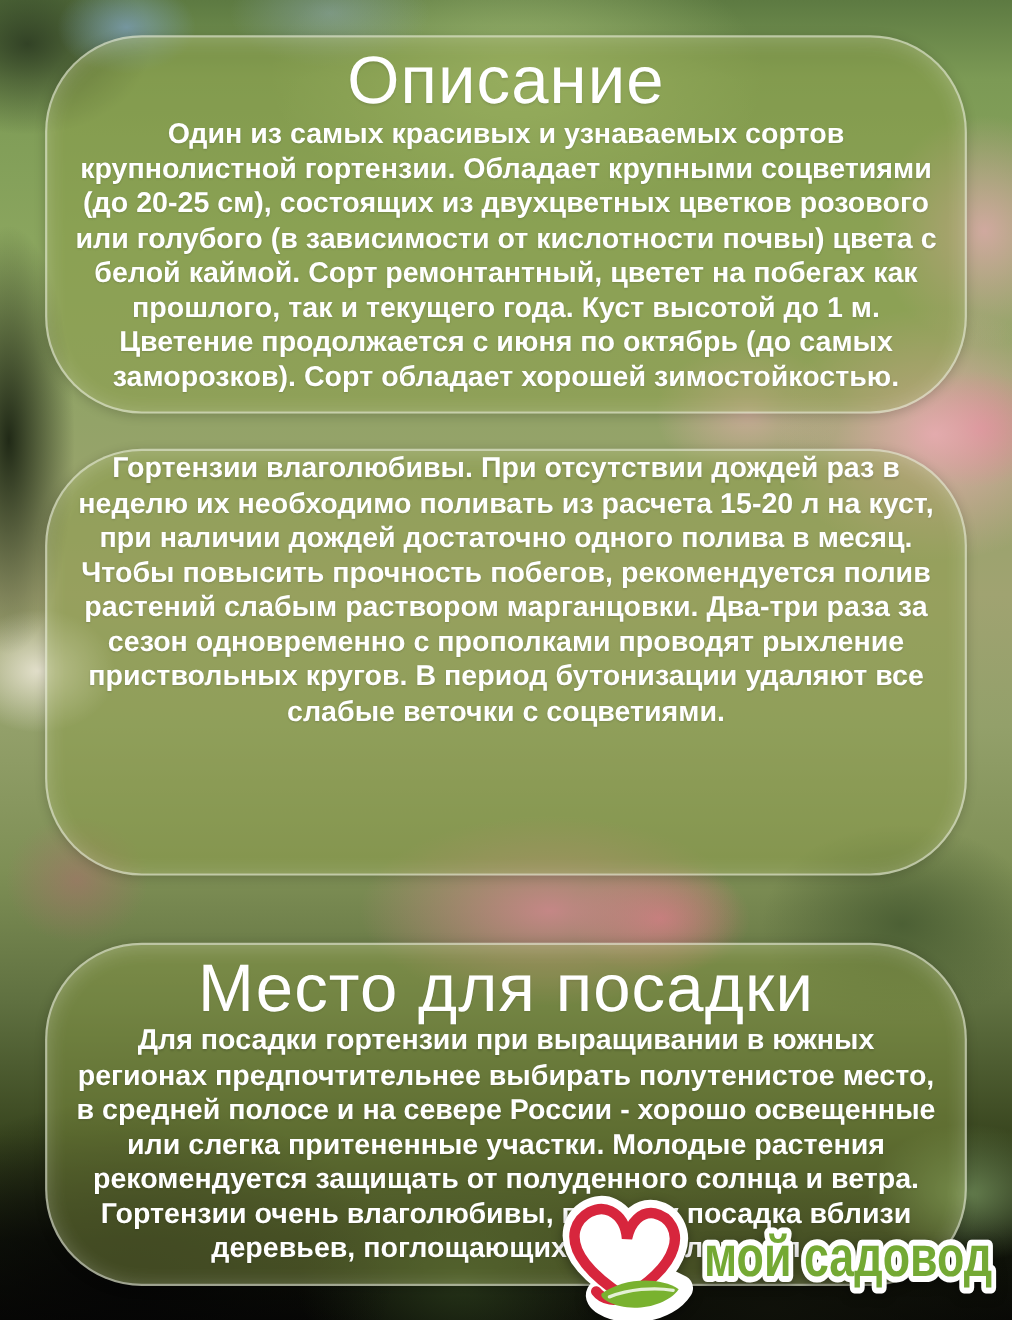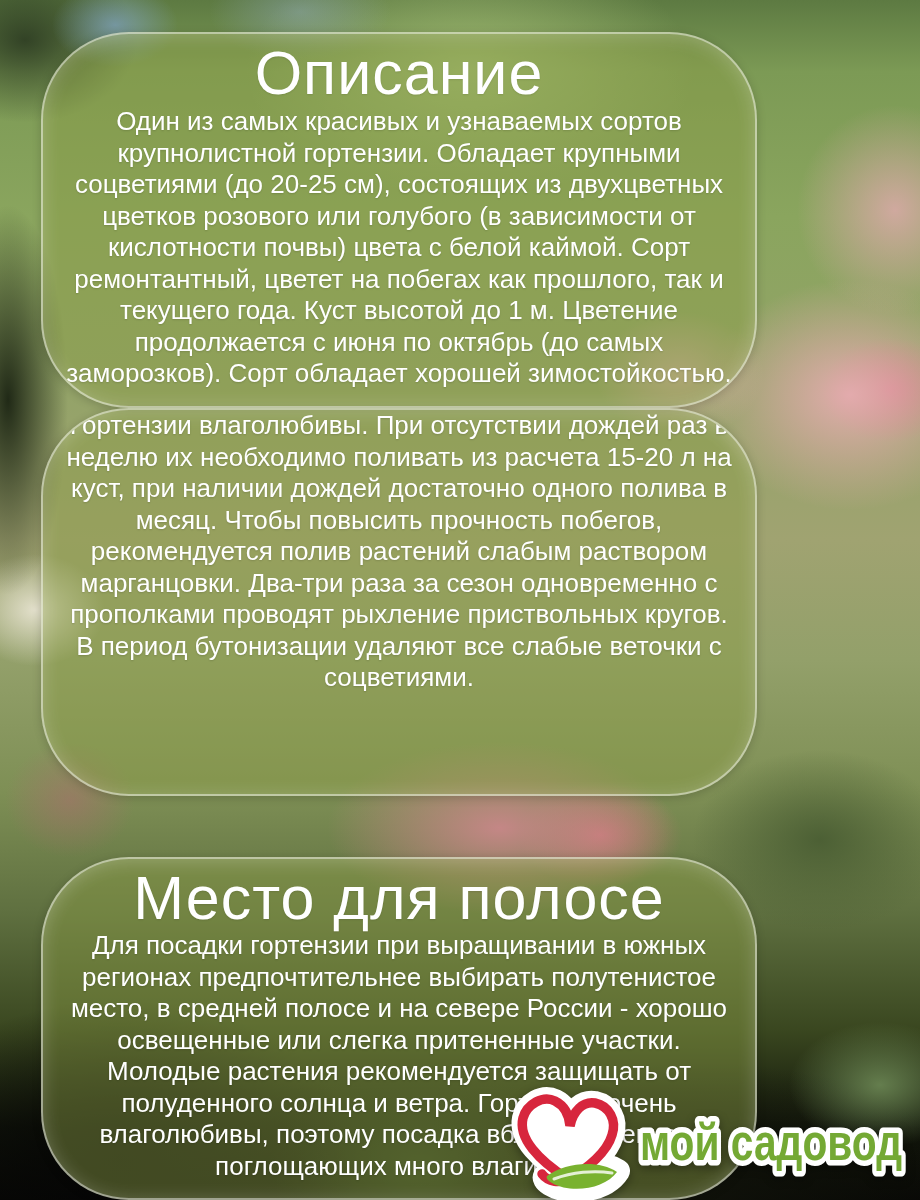--- a/index.html
+++ b/index.html
@@ -33,21 +33,21 @@
       radial-gradient(200px 140px at 420px 1165px,rgba(40,55,26,0.90),  transparent 75%),
       radial-gradient(350px 160px at 700px 1190px,rgba(16,18,10,0.90),  transparent 80%),
       linear-gradient(180deg, #5d7a42 0%, #7c9a55 6%, #8aa55e 18%, #93a368 32%,
                       #a0a371 45%, #93a06a 55%, #7e8f55 66%, #5f7040 76%,
                       #39461f 86%, #11150a 94%, #070705 100%);
   }
 
   .card {
     position: absolute;
     left: 41px;
-    width: 716px;
+    width: 838px;
     border-radius: 88px;
     background: rgba(140,158,72,0.45);
     border: 2px solid rgba(255,255,255,0.50);
     box-shadow: 0 2px 10px rgba(0,0,0,0.18),
                 inset 0 2px 18px rgba(255,255,255,0.22);
     overflow: hidden;
     text-align: center;
     color: #ffffff;
   }
   .card--description { top: 32px;  min-height: 325px; }
@@ -58,21 +58,21 @@
     font-size: 61px;
     line-height: 1.04;
     font-weight: 300;
     letter-spacing: 1px;
     margin-top: 8px;
     text-shadow: 0 1px 2px rgba(0,0,0,0.10);
   }
   .card p {
     font-size: 26px;
     line-height: 31.5px;
-    font-weight: 400;
+    font-weight: 700;
     padding: 0 22px 16px;
     text-shadow: 0 1px 2px rgba(0,0,0,0.15);
   }
   .card--description p { padding-top: 1px; }
 
   .brand {
     position: absolute;
     left: 512px;
     top: 1080px;
     width: 410px;
@@ -90,21 +90,21 @@
 <section class="card card--description">
   <h2>Описание</h2>
   <p>Один из самых красивых и узнаваемых сортов крупнолистной гортензии. Обладает крупными соцветиями (до 20-25 см), состоящих из двухцветных цветков розового или голубого (в зависимости от кислотности почвы) цвета с белой каймой. Сорт ремонтантный, цветет на побегах как прошлого, так и текущего года. Куст высотой до 1 м. Цветение продолжается с июня по октябрь (до самых заморозков). Сорт обладает хорошей зимостойкостью.</p>
 </section>
 
 <section class="card card--care">
   <p>Гортензии влаголюбивы. При отсутствии дождей раз в неделю их необходимо поливать из расчета 15-20 л на куст, при наличии дождей достаточно одного полива в месяц. Чтобы повысить прочность побегов, рекомендуется полив растений слабым раствором марганцовки. Два-три раза за сезон одновременно с прополками проводят рыхление приствольных кругов. В период бутонизации удаляют все слабые веточки с соцветиями.</p>
 </section>
 
 <section class="card card--planting">
-  <h2>Место для полосе</h2>
+  <h2>Место для посадки</h2>
   <p>Для посадки гортензии при выращивании в южных регионах предпочтительнее выбирать полутенистое место, в средней полосе и на севере России - хорошо освещенные или слегка притененные участки. Молодые растения рекомендуется защищать от полуденного солнца и ветра. Гортензии очень влаголюбивы, поэтому посадка вблизи деревьев, поглощающих много влаги, дл</p>
 </section>
 
 <div class="brand">
   <svg width="410" height="122" viewBox="0 0 410 122" xmlns="http://www.w3.org/2000/svg">
 
     <g stroke="#ffffff" stroke-width="24" stroke-linejoin="round" stroke-linecap="round" fill="#ffffff">
       <path d="M 60 97 C 28 79, 8 58, 12 38 C 15 24, 31 15, 43 21 C 51 25, 56 32, 58 42
                C 61 30, 71 21, 83 23 C 97 26, 105 40, 100 55 C 95 72, 78 87, 60 97 Z"></path>
       <path d="M 33 96 C 52 81, 86 79, 106 91 C 94 110, 58 116, 38 104 C 33 101, 32 98, 33 96 Z"></path>

